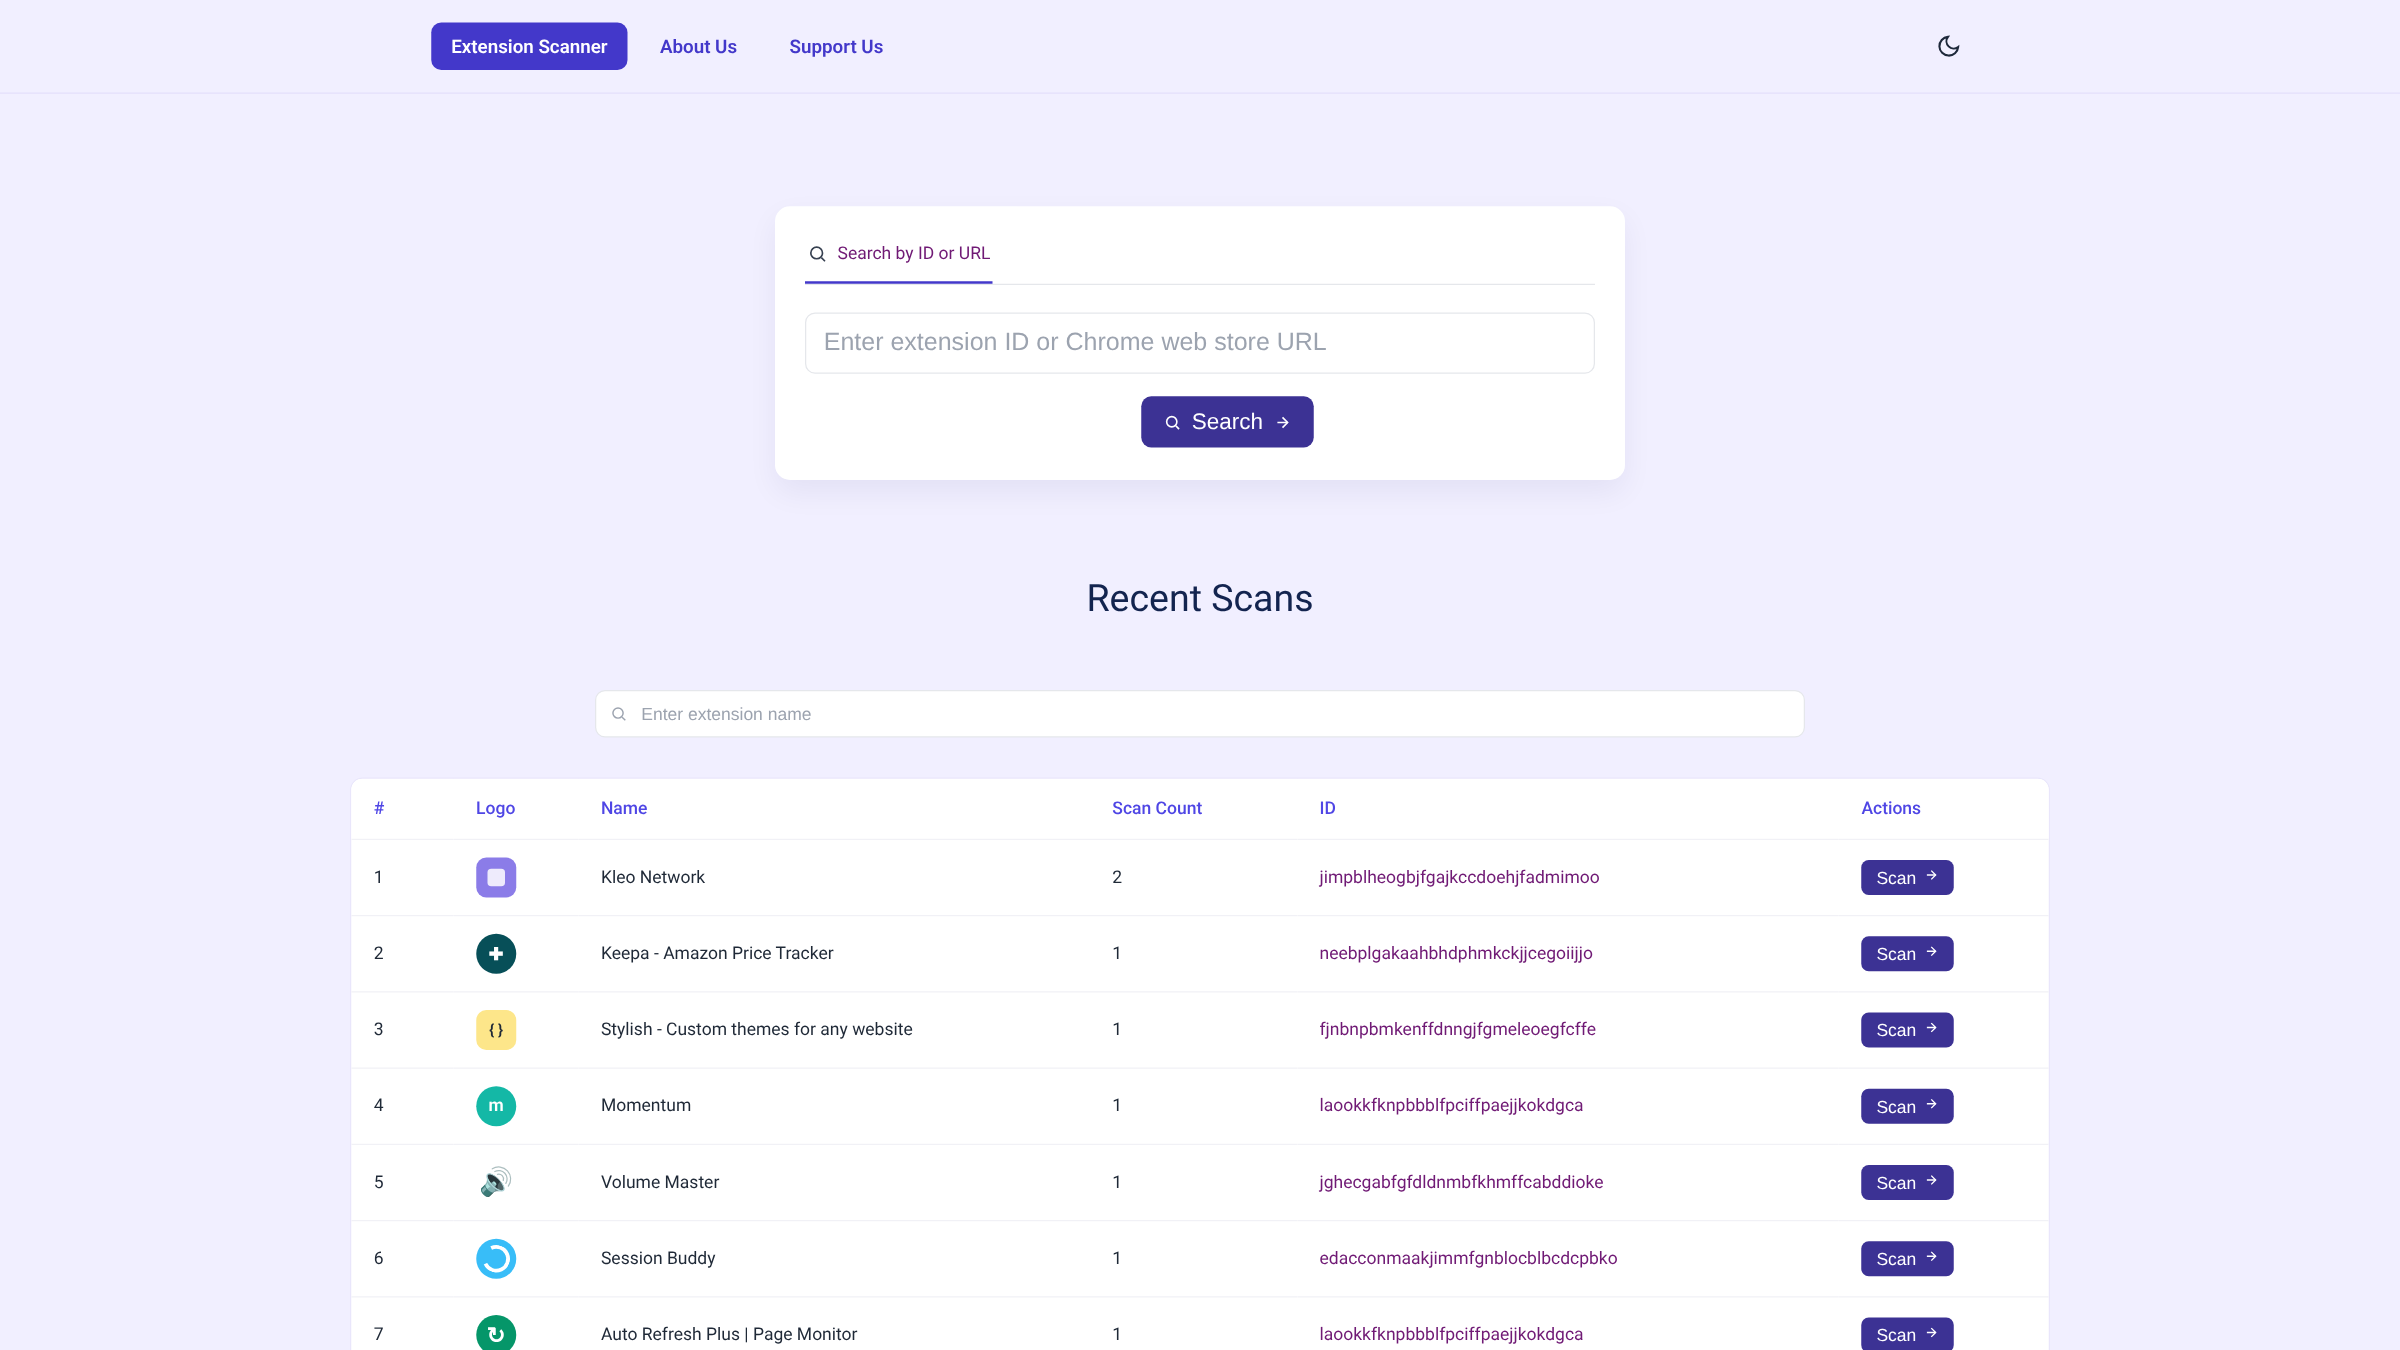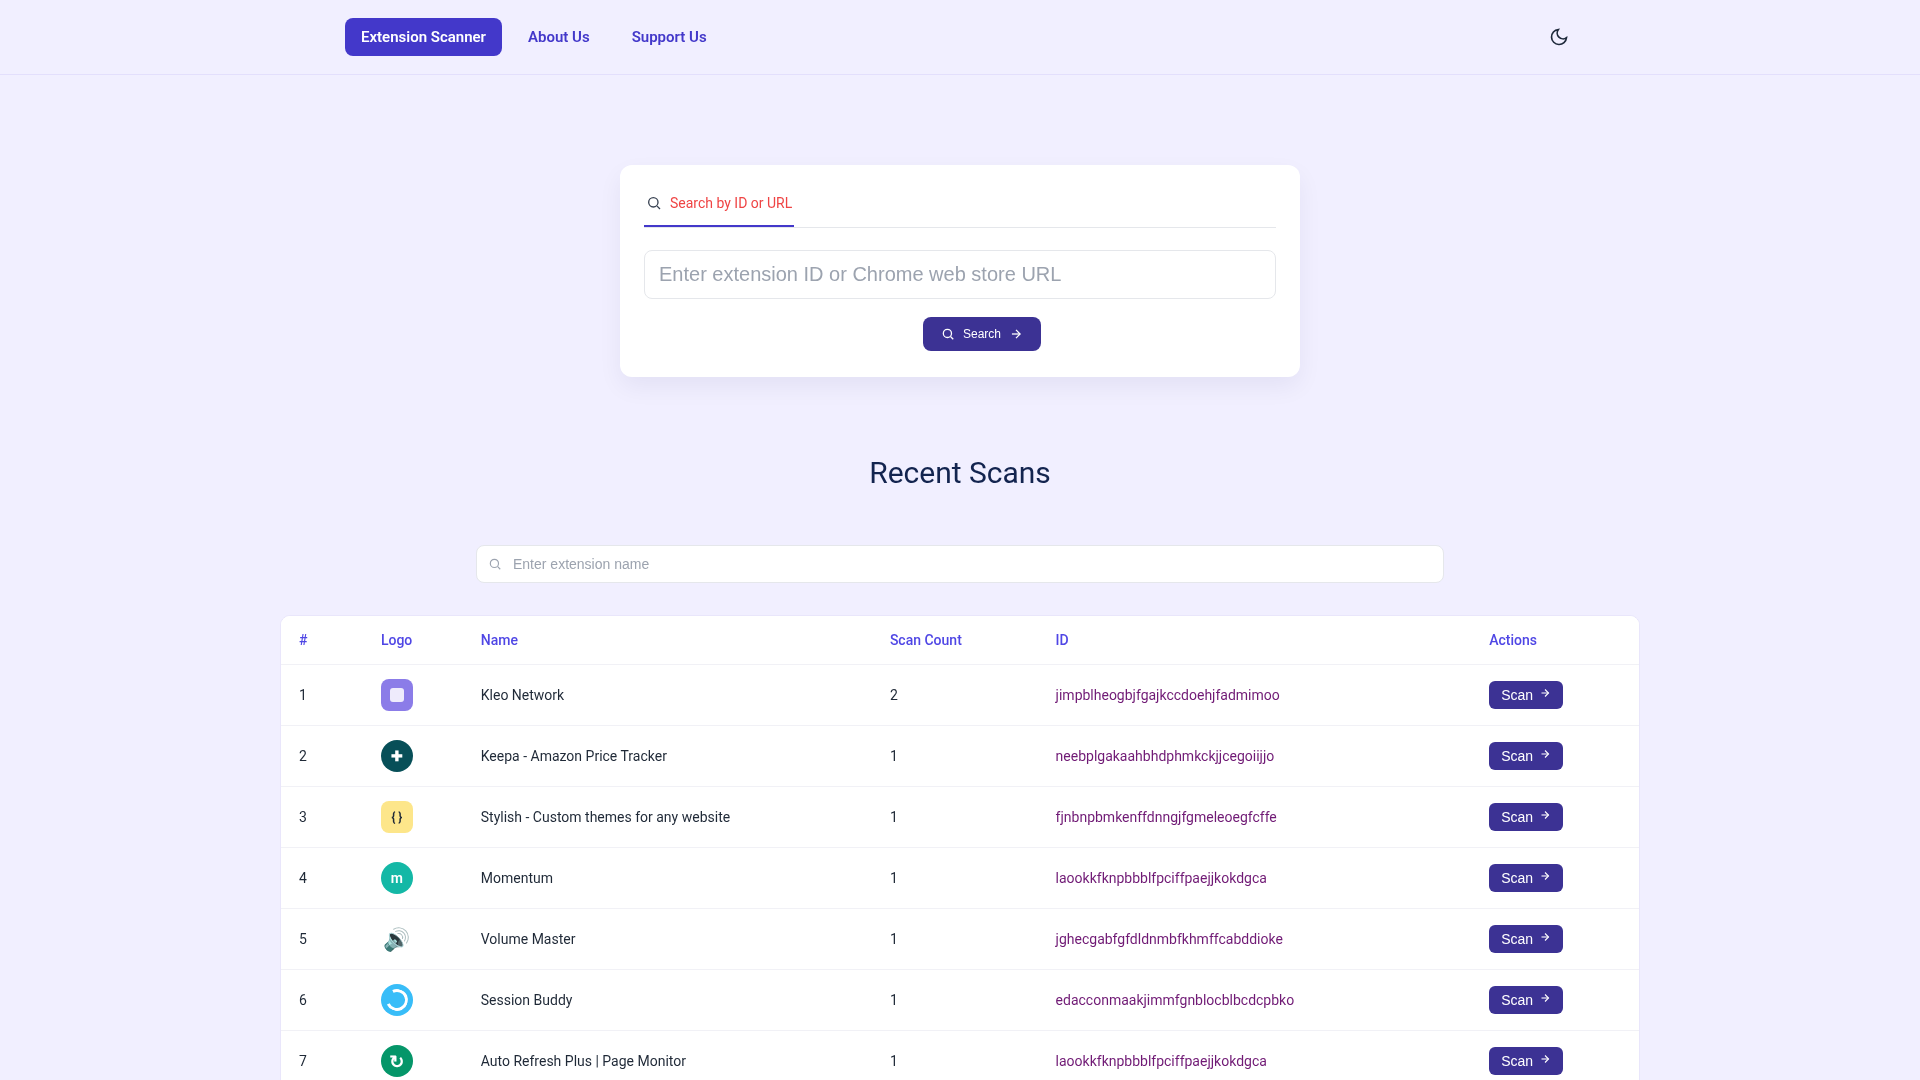--- a/index.html
+++ b/index.html
@@ -45,21 +45,21 @@
     }
     .tab-row {
       display: flex; align-items: center;
       border-bottom: 1px solid #E5E7EB;
     }
     .tab {
       display: flex; align-items: center; gap: 8px;
       padding: 10px 2px 14px;
       margin-right: 8px;
       font-size: 14px;
-      color: #ef4444;
+      color: #701a75;
       border-bottom: 2px solid transparent;
     }
     .tab.active { border-bottom-color: #4338CA; }
     .search-icon-sm { width: 16px; height: 16px; stroke: #374151; fill: none; stroke-width: 2; }
     .input-row { margin-top: 22px; }
     .text-input {
       width: 100%;
       padding: 12px 14px;
       border: 1px solid #E5E7EB;
       border-radius: 8px;
@@ -69,21 +69,21 @@
     }
     .text-input::placeholder { color: #9CA3AF; }
     .search-button-row { margin-top: 18px; display: flex; justify-content: center; }
     .search-btn {
       display: flex; align-items: center; gap: 8px;
       background: #3C3294;
       color: #fff;
       border: none;
       padding: 10px 18px;
       border-radius: 8px;
-      font-size: 12px;
+      font-size: 18px;
       font-weight: 500;
       cursor: pointer;
       margin-left: 44px;
     }
     .search-btn svg { width: 14px; height: 14px; stroke: #fff; fill: none; stroke-width: 2.2; }
     .section-title {
       margin-top: 78px;
       font-size: 30px;
       font-weight: 400;
       color: #13244F;

